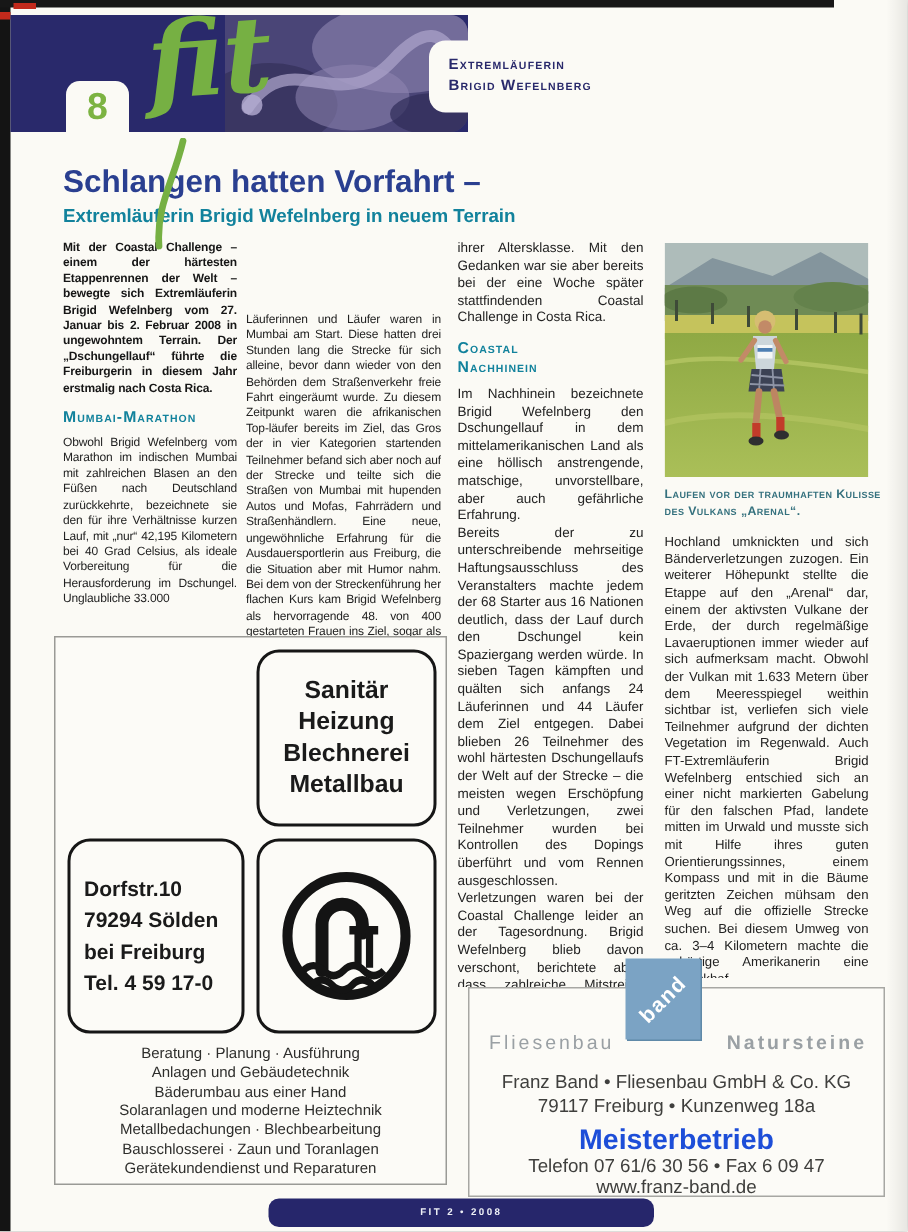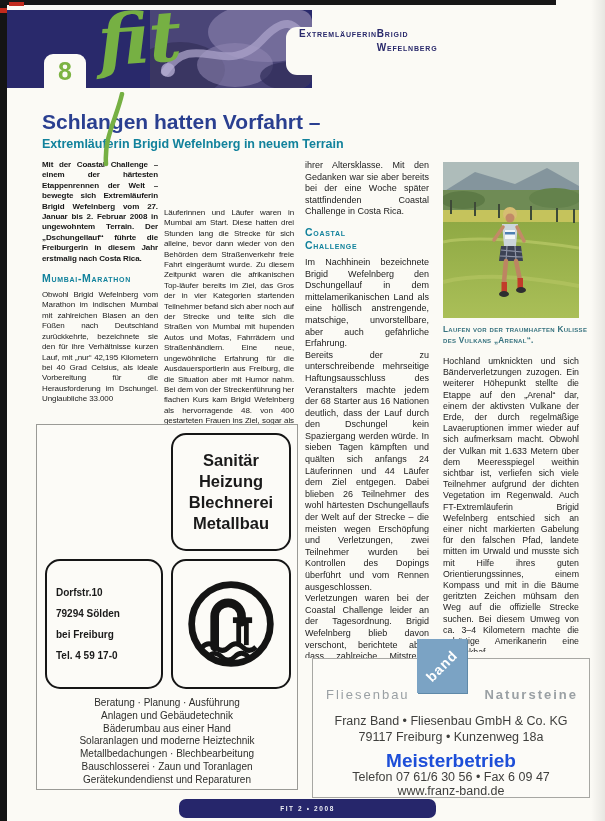--- a/index.html
+++ b/index.html
@@ -18,21 +18,21 @@
   .band-photo{position:absolute;left:150px;top:10px;width:162px;height:78px;
               border-radius:0 12px 12px 0;overflow:hidden;}
   .page-tab{position:absolute;left:44px;top:54px;width:42px;height:34px;background:#fbfaf5;
             border-radius:9px 9px 0 0;display:flex;align-items:center;justify-content:center;}
   .page-num{color:#7cb342;font-size:25px;font-weight:bold;font-family:"Liberation Sans",sans-serif;}
   .fit-logo{position:absolute;left:98px;top:4px;font-family:"DejaVu Serif",serif;
             font-style:italic;font-weight:bold;font-size:70px;color:#76b043;
             transform:rotate(-4deg);line-height:1;z-index:5;}
   .fit-tail{position:absolute;left:96px;top:92px;z-index:5;}
   .kicker-box{position:absolute;left:286px;top:27px;width:160px;height:48px;background:#fbfaf5;
-              border-radius:11px 0 0 11px;z-index:4;display:flex;flex-direction:row;
+              border-radius:11px 0 0 11px;z-index:4;display:flex;flex-direction:column;
               justify-content:center;padding-left:13px;box-sizing:border-box;}
   .kicker-box div{color:#29296b;font-weight:bold;font-size:10px;letter-spacing:.8px;
                   font-variant:small-caps;line-height:14px;}
 
   
   .title{position:absolute;left:42px;top:110px;font-size:21px;font-weight:bold;color:#2a3f90;text-align:right;}
   .subtitle{position:absolute;left:42px;top:137px;font-size:12.5px;font-weight:bold;color:#12829c;}
 
   
   .col{position:absolute;top:160px;text-align:justify;color:#222;overflow:hidden;}
@@ -59,21 +59,21 @@
        align-items:center;justify-content:center;}
   .kb3{left:8px;top:134px;width:118px;height:130px;display:flex;flex-direction:column;
        justify-content:center;padding-left:9px;box-sizing:border-box;}
   .kb4{left:134px;top:134px;width:120px;height:130px;display:flex;align-items:center;
        justify-content:center;}
   .kern-top{position:absolute;left:10px;top:22px;font-size:10px;color:#222;}
   .kern-main{position:absolute;left:4px;top:26px;font-size:44px;font-weight:bold;
              letter-spacing:-2px;color:#141414;}
   .kern-suffix{position:absolute;right:8px;bottom:14px;font-size:9.5px;color:#222;}
   .kb2 div{font-size:16.5px;font-weight:bold;color:#1a1a1a;line-height:21px;}
-  .kb3 div{font-size:10px;font-weight:bold;color:#1a1a1a;line-height:21px;}
+  .kb3 div{font-size:14px;font-weight:bold;color:#1a1a1a;line-height:21px;}
   .kern-services{position:absolute;left:0;top:272px;width:100%;text-align:center;}
   .kern-services div{font-size:10px;color:#2e2e2c;line-height:12.8px;}
 
   
   .band-ad{position:absolute;left:312px;top:658px;width:278px;height:140px;
            border:1px solid #a7a7a3;background:#fcfbf7;box-sizing:border-box;}
   .fl-left{position:absolute;left:13px;top:28px;font-size:13px;font-weight:normal;
            color:#9aa0a4;letter-spacing:2px;}
   .fl-right{position:absolute;right:11px;top:28px;font-size:13px;font-weight:bold;
             color:#9aa0a4;letter-spacing:2px;}
@@ -134,21 +134,21 @@
     <p>Obwohl Brigid Wefelnberg vom Marathon im indischen Mumbai mit zahlreichen Blasen an den Füßen nach Deutschland zurückkehrte, bezeichnete sie den für ihre Verhältnisse kurzen Lauf, mit „nur“ 42,195 Kilometern bei 40 Grad Celsius, als ideale Vorbereitung für die Herausforderung im Dschungel. Unglaubliche 33.000</p>
   </div>
 
   <div class="col c2">
     <p>Läuferinnen und Läufer waren in Mumbai am Start. Diese hatten drei Stunden lang die Strecke für sich alleine, bevor dann wieder von den Behörden dem Straßenverkehr freie Fahrt eingeräumt wurde. Zu diesem Zeitpunkt waren die afrikanischen Top-läufer bereits im Ziel, das Gros der in vier Kategorien startenden Teilnehmer befand sich aber noch auf der Strecke und teilte sich die Straßen von Mumbai mit hupenden Autos und Mofas, Fahrrädern und Straßenhändlern. Eine neue, ungewöhnliche Erfahrung für die Ausdauersportlerin aus Freiburg, die die Situation aber mit Humor nahm. Bei dem von der Streckenführung her flachen Kurs kam Brigid Wefelnberg als hervorragende 48. von 400 gestarteten Frauen ins Ziel, sogar als Drittplatzierte in</p>
   </div>
 
   <div class="col c3">
     <p>ihrer Altersklasse. Mit den Gedanken war sie aber bereits bei der eine Woche später stattfindenden Coastal Challenge in Costa Rica.</p>
     <h3 class="sec" style="margin-bottom:0;">Coastal</h3>
-    <h3 class="sec" style="margin-top:0;">Challenge</h3>
+    <h3 class="sec" style="margin-top:0;">Nachhinein</h3>
     <p>Im Nachhinein bezeichnete Brigid Wefelnberg den Dschungellauf in dem mittelamerikanischen Land als eine höllisch anstrengende, matschige, unvorstellbare, aber auch gefährliche Erfahrung.</p>
     <p>Bereits der zu unterschreibende mehrseitige Haftungsausschluss des Veranstalters machte jedem der 68 Starter aus 16 Nationen deutlich, dass der Lauf durch den Dschungel kein Spaziergang werden würde. In sieben Tagen kämpften und quälten sich anfangs 24 Läuferinnen und 44 Läufer dem Ziel entgegen. Dabei blieben 26 Teilnehmer des wohl härtesten Dschungellaufs der Welt auf der Strecke – die meisten wegen Erschöpfung und Verletzungen, zwei Teilnehmer wurden bei Kontrollen des Dopings überführt und vom Rennen ausgeschlossen.</p>
     <p>Verletzungen waren bei der Coastal Challenge leider an der Tagesordnung. Brigid Wefelnberg blieb davon verschont, berichtete aber, dass zahlreiche Mitstreiter aufgrund unzähliger Stolperfallen und des hohen Grases auf der Etappe im</p>
   </div>
 
   <div class="photo">
     <svg width="136" height="156" viewBox="0 0 136 156">
       <defs>
         <linearGradient id="grass" x1="0" y1="0" x2="0" y2="1">
           <stop offset="0" stop-color="#8fa944"></stop>

